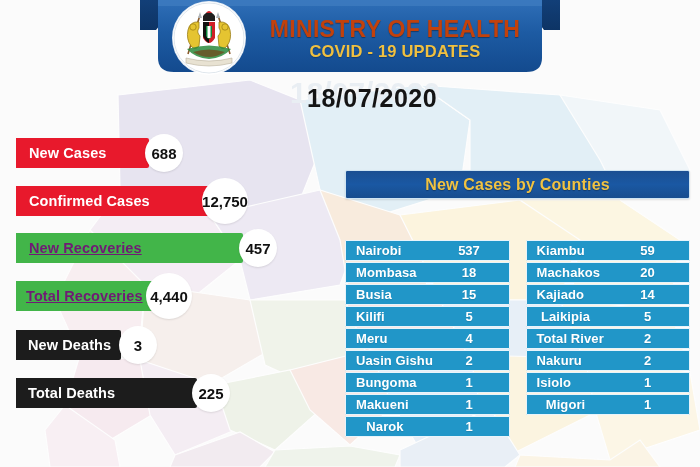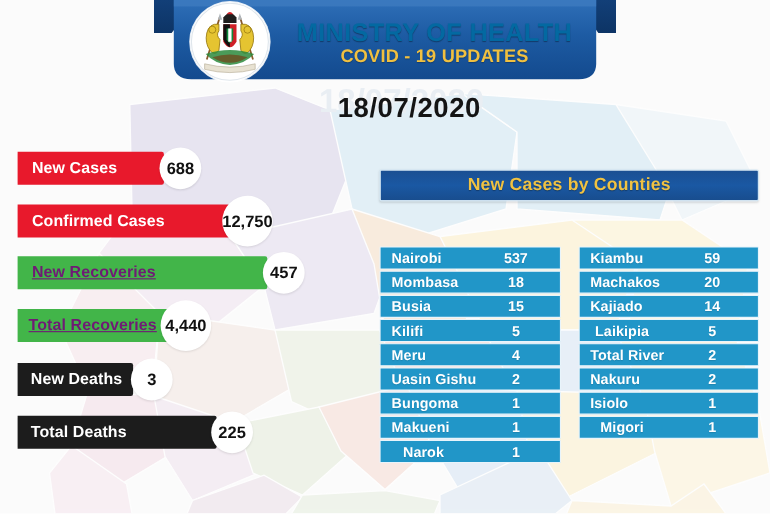--- a/index.html
+++ b/index.html
@@ -34,21 +34,21 @@
   #header-banner .ribbon-svg { position: absolute; inset: 0; width: 100%; height: 100%; }
   #header-text-wrap {
     position: absolute;
     left: 100px; top: 4px;
     width: 310px; height: 70px;
     display: flex; flex-direction: column;
     align-items: center; justify-content: center;
     gap: 2px;
   }
   #ministry-title {
-    color: #0369a1;
+    color: #c2410c;
     font-size: 23px;
     font-weight: bold;
     letter-spacing: 0.3px;
     line-height: 1.05;
     text-shadow: 0 1px 1px rgba(0,0,0,0.35);
     white-space: nowrap;
   }
   #covid-subtitle {
     color: #f0c040;
     font-size: 16.5px;
@@ -135,21 +135,21 @@
     color: #111111;
     font-size: 15px;
     font-weight: bold;
     box-shadow: 0 1px 2px rgba(0,0,0,0.10);
   }
   .stat-bubble.wide { width: 46px; height: 46px; top: -8px; font-size: 15px; }
 
   
   #counties-panel {
     position: absolute;
-    left: 345px; top: 154px;
+    left: 345px; top: 170px;
     width: 345px;
     z-index: 6;
   }
   #counties-header {
     position: relative;
     width: 345px; height: 29px;
     background: linear-gradient(to bottom, #1b4f92 0%, #1a58a3 50%, #184d8e 100%);
     border: 1px solid #cfe4f2;
     border-radius: 2px;
     display: flex; align-items: center; justify-content: center;

